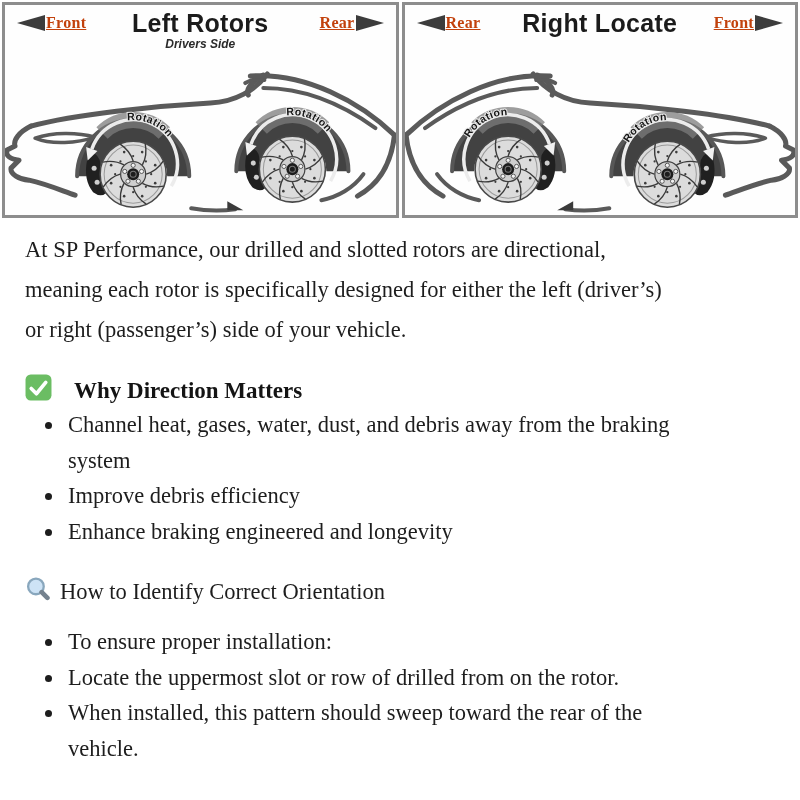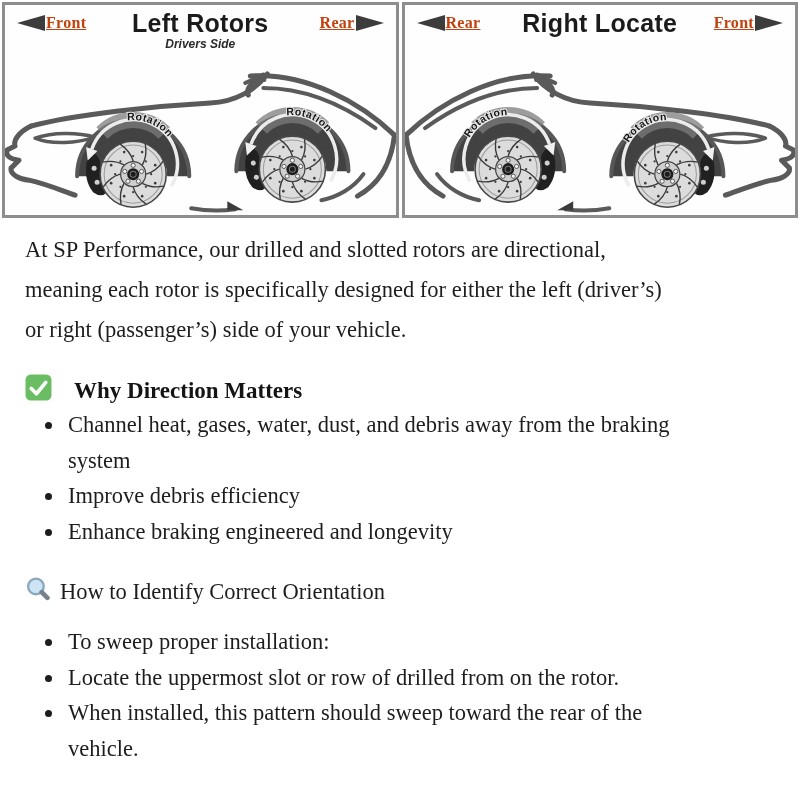--- a/index.html
+++ b/index.html
@@ -220,18 +220,18 @@
     <span class="emoji-icon">
       <svg width="25" height="25" viewBox="0 0 24 24">
         <circle cx="10.5" cy="10" r="7.5" fill="#cde3f6" stroke="#89a7bd" stroke-width="2.2"></circle>
         <line x1="16" y1="15.5" x2="21.5" y2="21" stroke="#75828e" stroke-width="4.5" stroke-linecap="round"></line>
       </svg>
     </span>
     <span>How to Identify Correct Orientation</span>
   </div>
 
   <ul class="ul-second">
-    <li>To sweep proper installation:</li>
+    <li>To ensure proper installation:</li>
     <li>Locate the uppermost slot or row of drilled from on the rotor.</li>
     <li>When installed, this pattern should sweep toward the rear of the vehicle.</li>
   </ul>
 
 </div>
 
 </body></html>

